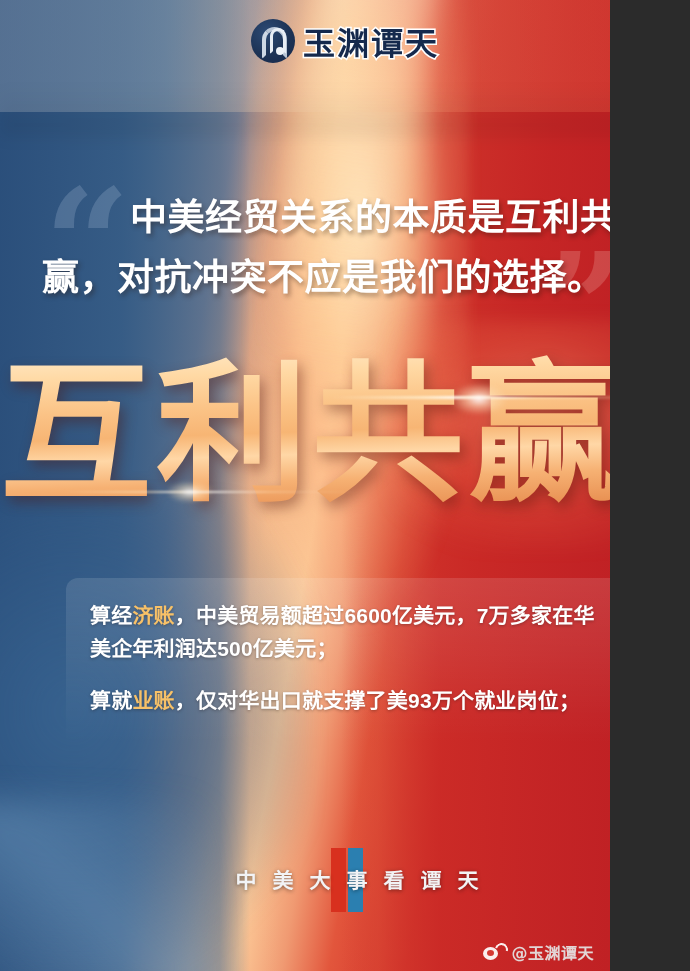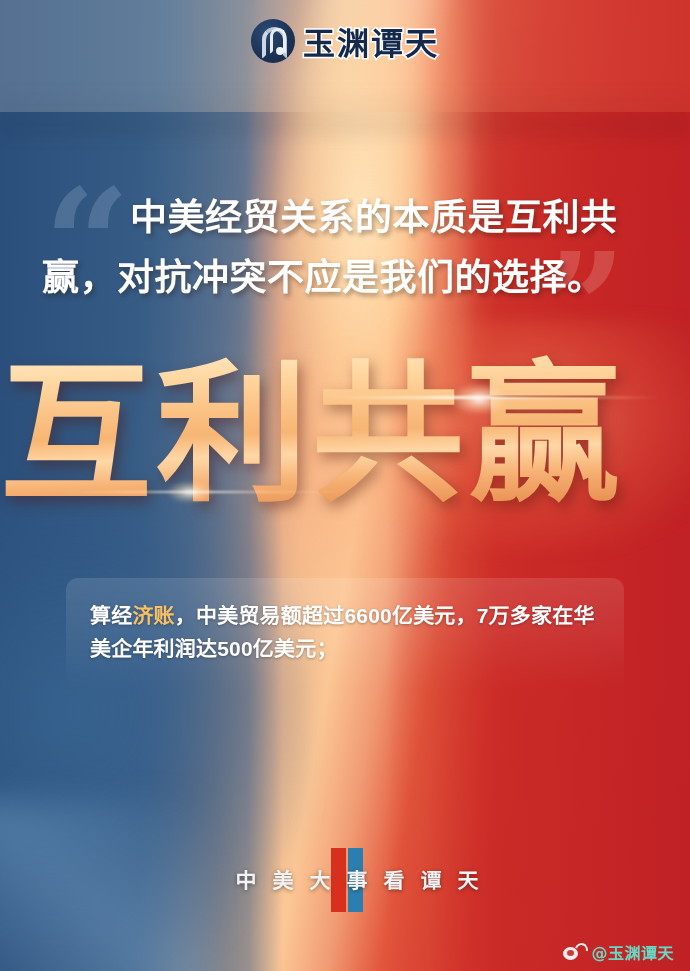--- a/index.html
+++ b/index.html
@@ -7,21 +7,21 @@
     margin: 0;
     padding: 0;
     background: #2b2b2b;
   }
   body {
     font-family: "Liberation Sans", "DejaVu Sans", sans-serif;
   }
 
   .poster {
     position: relative;
-    width: 690px;
+    width: 610px;
     height: 971px;
     overflow: hidden;
     background: #b8262a;
     user-select: none;
   }
 
   
   .bg-base {
     position: absolute;
     inset: 0;
@@ -496,21 +496,21 @@
     border: 2.5px solid #ffffff;
     border-radius: 50%;
     border-bottom-color: transparent;
     border-left-color: transparent;
     transform: rotate(-30deg);
   }
   .weibo-label {
     font-family: "DejaVu Sans", "Liberation Sans", sans-serif;
     font-size: 16px;
     font-weight: 700;
-    color: #5eead4;
+    color: #e5e5e5;
     white-space: nowrap;
     letter-spacing: 0.5px;
   }
 </style>
 </head>
 <body>
 
 <div class="poster">
 
   <div class="bg-base"></div>
@@ -545,20 +545,23 @@
   </div>
   <div class="flare2">
     <span class="streak"></span>
     <span class="burst"></span>
   </div>
 
   <div class="panel">
     <p>
       <span>算经</span><span class="hl">济账</span><span>，中美贸易额超过6600亿美元，7万多家在华美企年利润达500亿美元；</span>
     </p>
+    <p>
+      <span>算就</span><span class="hl">业账</span><span>，仅对华出口就支撑了美93万个就业岗位；</span>
+    </p>
   </div>
 
   <div class="footer">
     <span class="bar-red"></span>
     <span class="bar-blue"></span>
     <div class="footer-text">中美大事看谭天</div>
   </div>
 
   <div class="weibo">
     <span class="weibo-icon">

